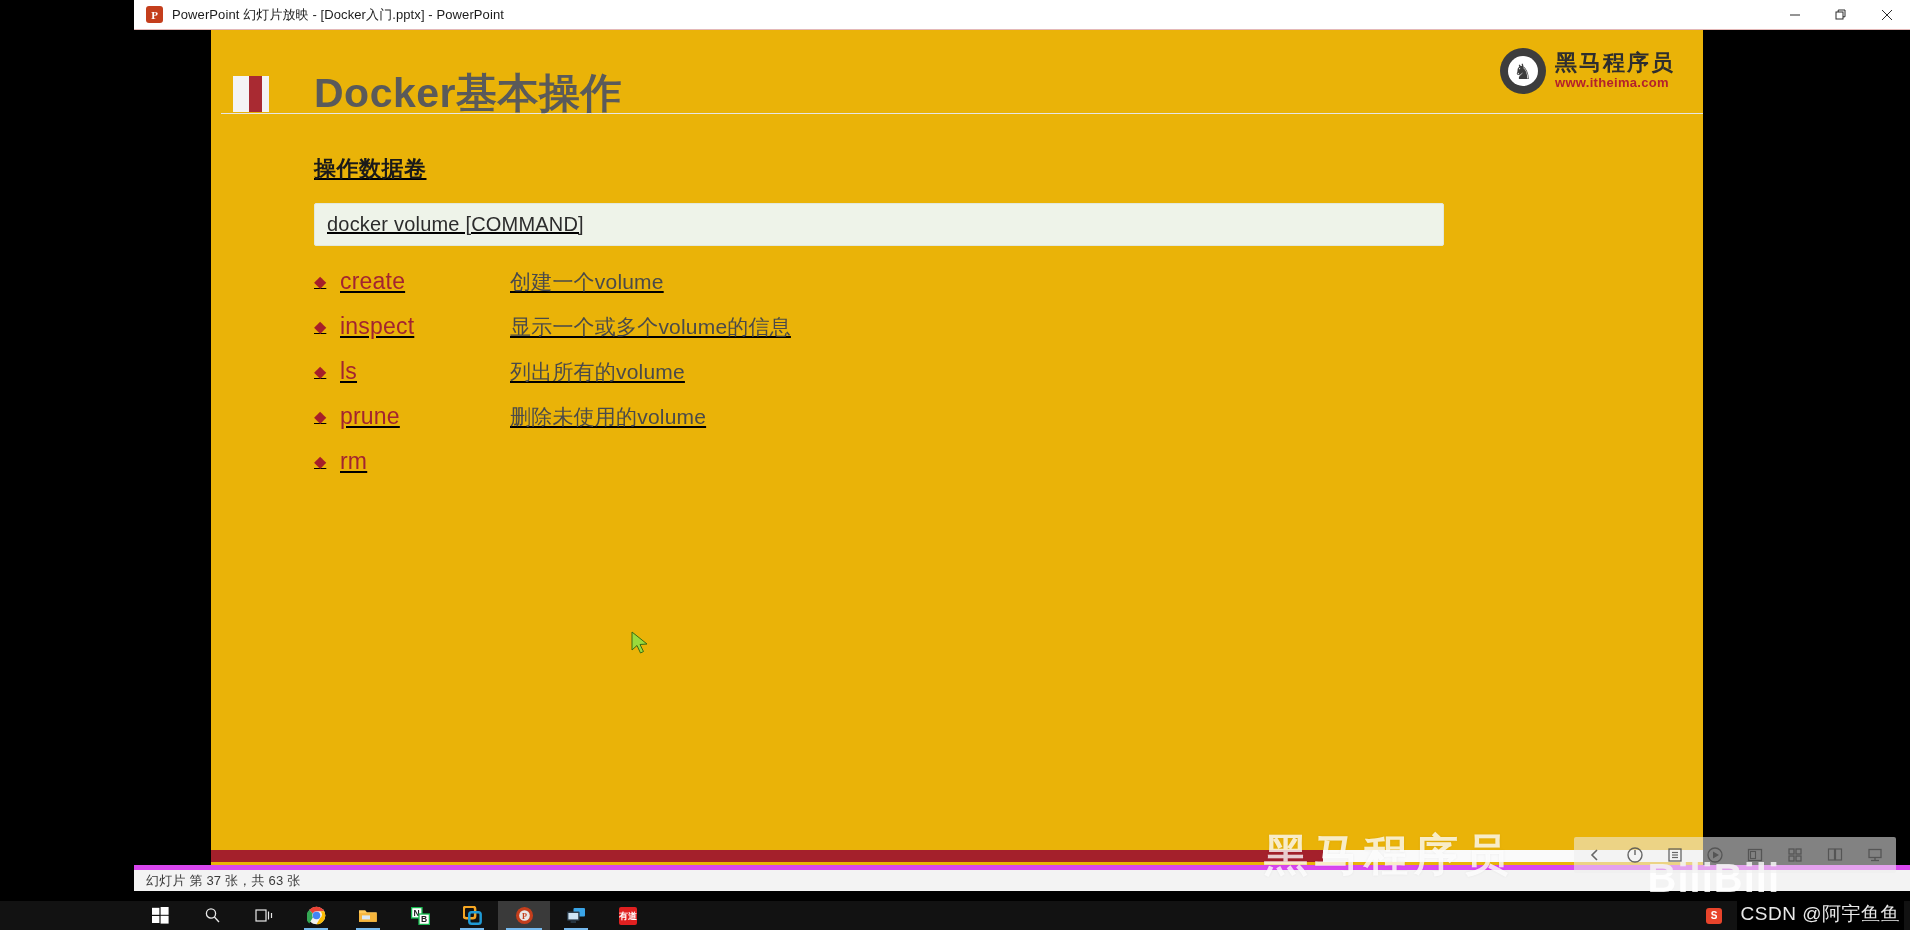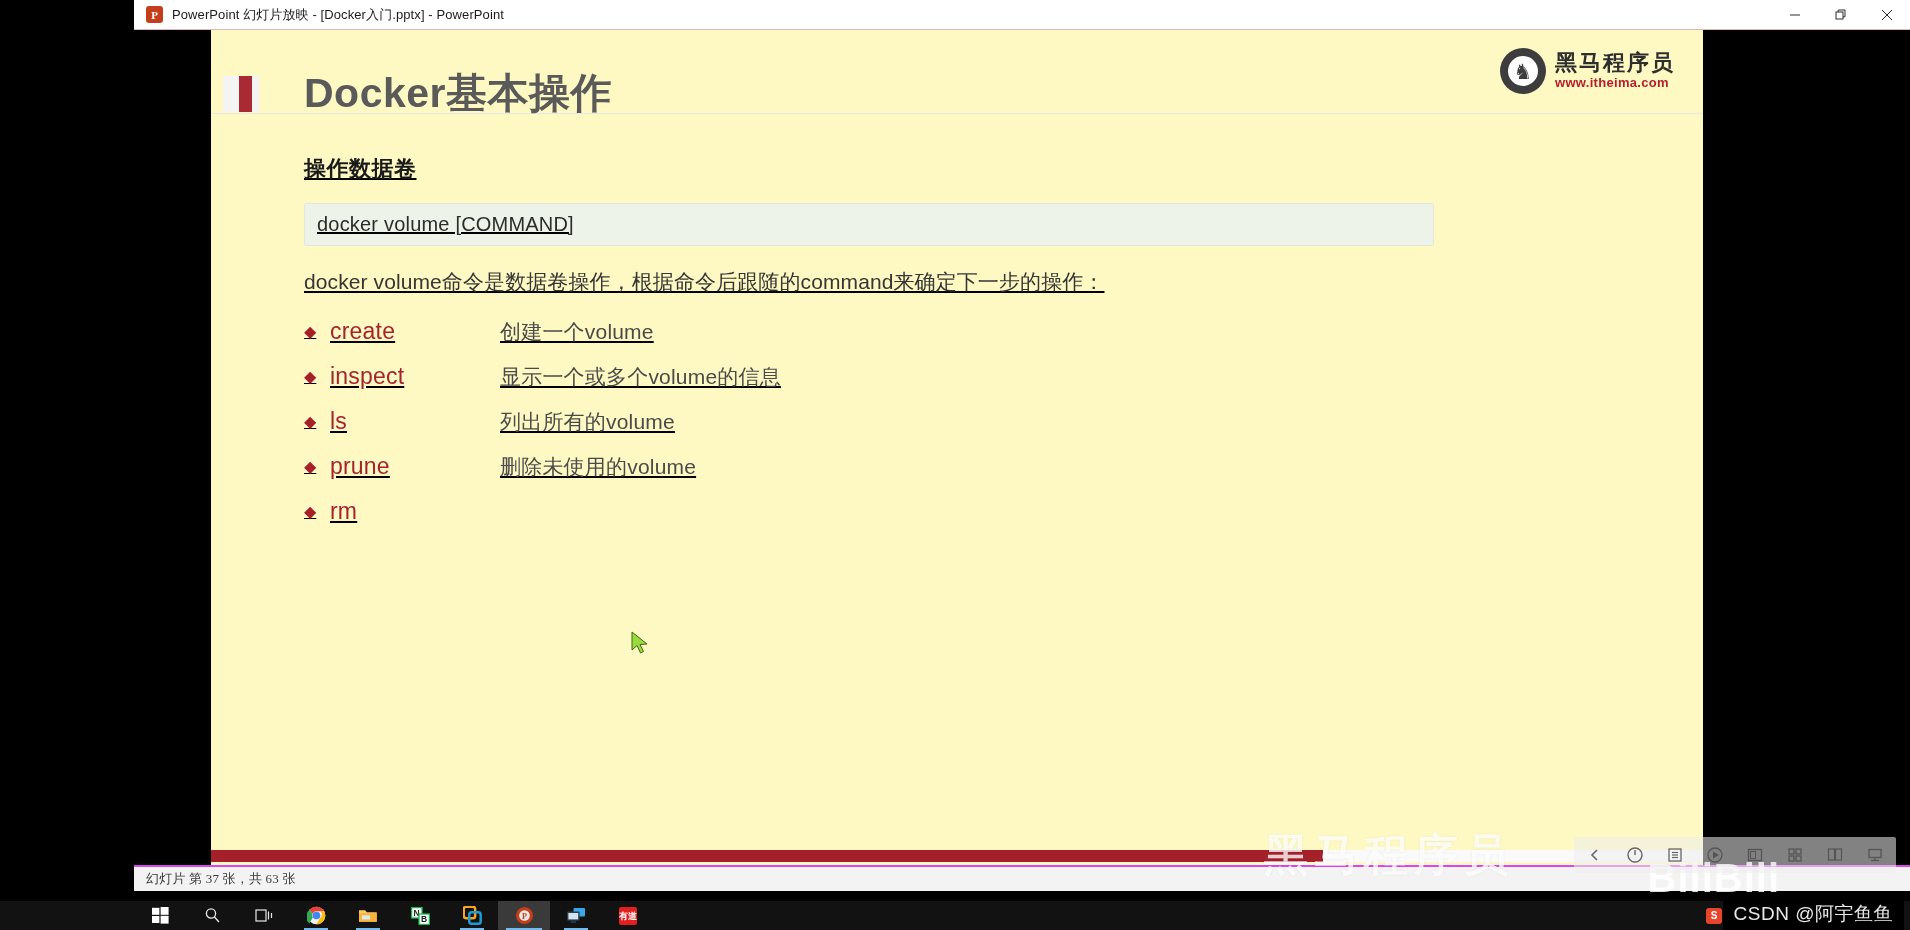--- a/index.html
+++ b/index.html
@@ -34,22 +34,23 @@
 
   
   #stage{
     position:absolute; left:134px; top:30px; width:1776px; height:845px;
     background:#000;
   }
 
   
   #slide{
     position:absolute; left:77px; top:0px; width:1492px; height:840px;
-    background:#fef9c3;
+    background:#eab308;
     overflow:hidden;
+    padding-left:10px;
   }
 
   
   #slide-header{
     position:relative; height:84px;
     border-bottom:1px solid #e6e6e6;
   }
   #title-mark-bg{
     position:absolute; left:12px; top:46px; width:36px; height:36px;
     background:#f4f4f4;
@@ -170,22 +171,21 @@
     font-size:44px; font-weight:bold; color:rgba(255,255,255,0.78);
     letter-spacing:6px; z-index:20; white-space:nowrap;
     text-shadow:0 0 3px rgba(0,0,0,.06);
   }
 
   
   #statusbar{
     position:absolute; left:134px; top:865px; width:1776px; height:26px;
     background:#f3f3f3;
     display:flex; align-items:center;
-    border-top:2px solid #d946ef;
-    font-family:Liberation Serif, serif;
+    border-top:5px solid #d946ef;
   }
   #status-text{
     padding-left:12px; font-size:13px; color:#3a3a3a; letter-spacing:.2px;
   }
 
   
   #taskbar{
     position:absolute; left:0; top:901px; width:1910px; height:29px;
     background:#121212;
     display:flex; align-items:center;
@@ -203,21 +203,21 @@
     content:""; position:absolute; left:14px; right:14px; bottom:0; height:2px; background:#76b9ed;
   }
   #tray{
     margin-left:auto; display:flex; align-items:center; gap:13px;
     padding-right:10px; height:29px; color:#e9e9e9;
   }
   .tray-i{ display:flex; align-items:center; justify-content:center; font-size:12px; }
   #csdn-wm{
     position:absolute; right:6px; top:898px; z-index:50;
     font-size:19px; color:#e9e9e9; letter-spacing:.5px;
-    background:#000; padding:3px 11px;
+    background:#000; padding:3px 4px;
     font-family:"Liberation Sans","DejaVu Sans",sans-serif;
   }
   #bili-wm{
     position:absolute; right:130px; top:856px; z-index:25;
     font-size:40px; font-weight:bold; color:rgba(255,255,255,0.85);
     letter-spacing:1px; font-family:"Liberation Sans","DejaVu Sans",sans-serif;
   }
   .ico-sq{
     width:16px; height:16px; border-radius:3px;
     display:flex; align-items:center; justify-content:center;
@@ -273,21 +273,20 @@
       </div>
     </div>
 
     <div id="slide-body">
       <div id="sec-heading">操作数据卷</div>
 
       <div id="code-block">
         <span id="code-text">docker volume [COMMAND]</span>
       </div>
 
-      <div id="desc-line">docker volume命令是数据卷操作，根据命令后跟随的command来确定下一步的操作：</div>
 
       <ul id="cmd-list">
         <li class="cmd-row">
           <span class="bullet">◆</span>
           <span class="cmd-name">create</span>
           <span class="cmd-desc">创建一个volume</span>
         </li>
         <li class="cmd-row">
           <span class="bullet">◆</span>
           <span class="cmd-name">inspect</span>

